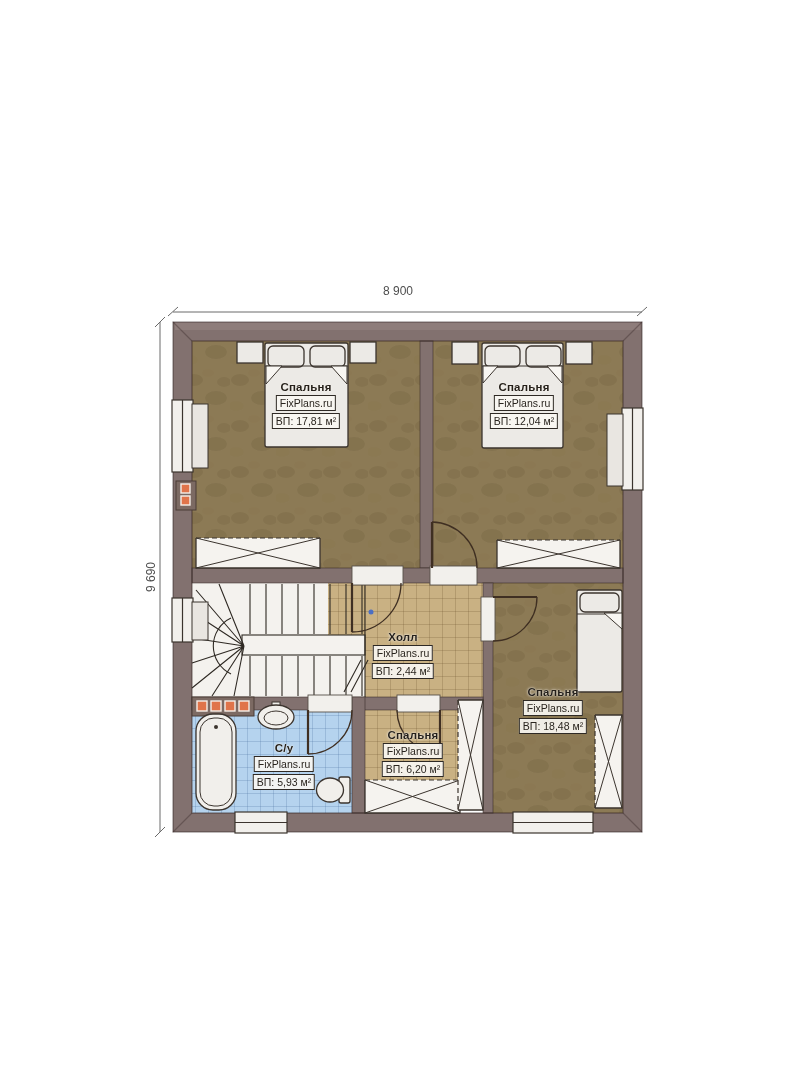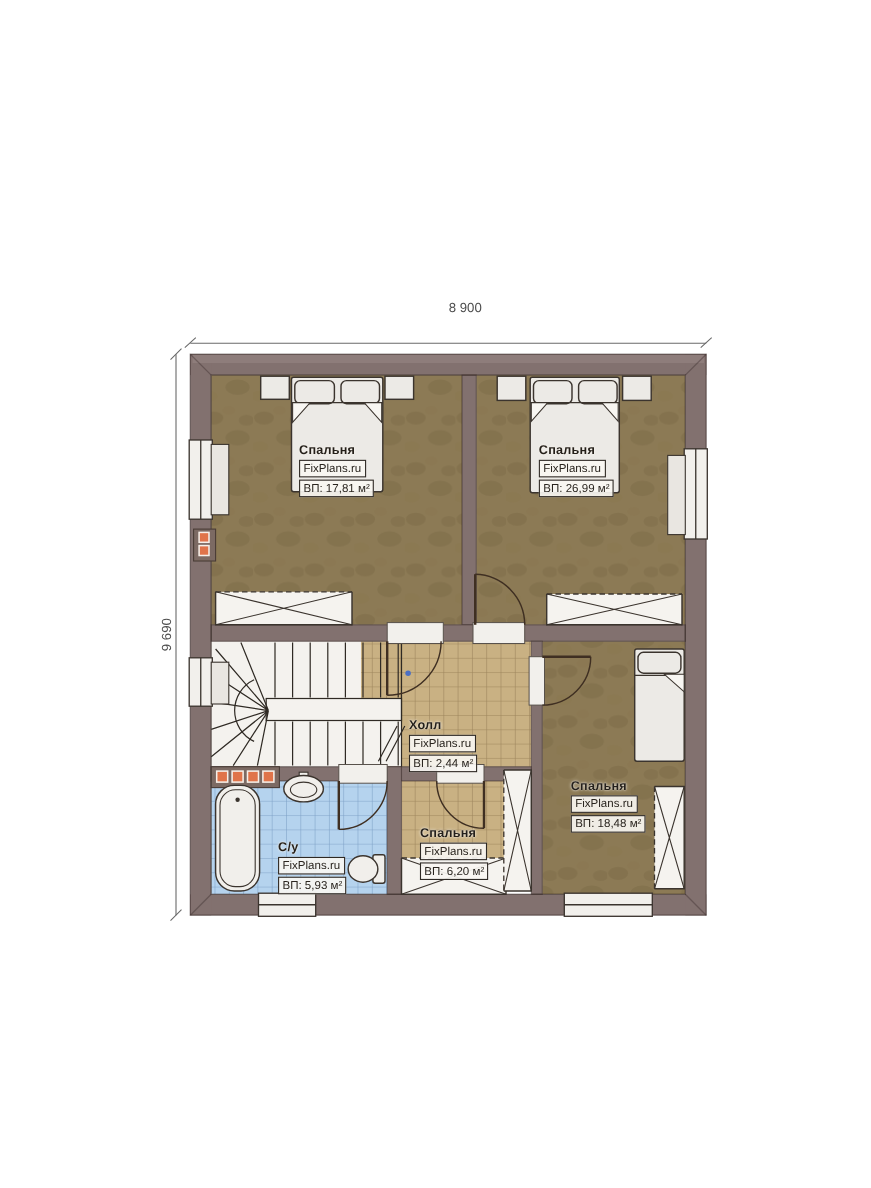--- a/index.html
+++ b/index.html
@@ -1,25 +1,25 @@
 <!DOCTYPE html>
 <html><head>
 <meta charset="utf-8">
 <style>
   html,body{margin:0;padding:0;background:#ffffff;}
   .page{position:relative;width:792px;height:1080px;background:#ffffff;overflow:hidden;
         font-family:"Liberation Sans", sans-serif;}
   .plan{position:absolute;left:0;top:0;width:792px;height:1080px;}
   svg{position:absolute;left:0;top:0;}
   .dim{position:absolute;color:#4e4e4e;font-size:12px;text-align:center;}
-  .dim-top{left:358px;top:273px;width:80px;text-align:right;}
+  .dim-top{left:358px;top:284px;width:80px;}
   .dim-left{left:123px;top:562px;width:56px;height:30px;line-height:30px;
             transform:rotate(-90deg);}
   .room-label{position:absolute;transform:translateX(-50%);display:flex;
-              flex-direction:column;align-items:flex-start;z-index:5;margin-top:23px;}
+              flex-direction:column;align-items:center;z-index:5;}
   .room-name{font-weight:bold;font-size:11.5px;color:#241f19;letter-spacing:.2px;
              text-shadow:0 0 3px rgba(250,247,240,.95),0 0 1px rgba(250,247,240,.95);}
   .wm-box,.area-box{border:1.6px solid #2e2924;background:rgba(248,246,242,.92);
              padding:0 3px;font-size:10.5px;line-height:14px;color:#2a251f;
              margin-top:2px;white-space:nowrap;}
 </style>
 </head>
 <body>
 
 <div class="page">
@@ -254,21 +254,21 @@
 
   <div class="room-label" style="left:306px;top:381px">
     <div class="room-name">Спальня</div>
     <div class="wm-box">FixPlans.ru</div>
     <div class="area-box">ВП: 17,81 м²</div>
   </div>
 
   <div class="room-label" style="left:524px;top:381px">
     <div class="room-name">Спальня</div>
     <div class="wm-box">FixPlans.ru</div>
-    <div class="area-box">ВП: 26,99 м²</div>
+    <div class="area-box">ВП: 12,04 м²</div>
   </div>
 
   <div class="room-label" style="left:403px;top:631px">
     <div class="room-name">Холл</div>
     <div class="wm-box">FixPlans.ru</div>
     <div class="area-box">ВП: 2,44 м²</div>
   </div>
 
   <div class="room-label" style="left:553px;top:686px">
     <div class="room-name">Спальня</div>

